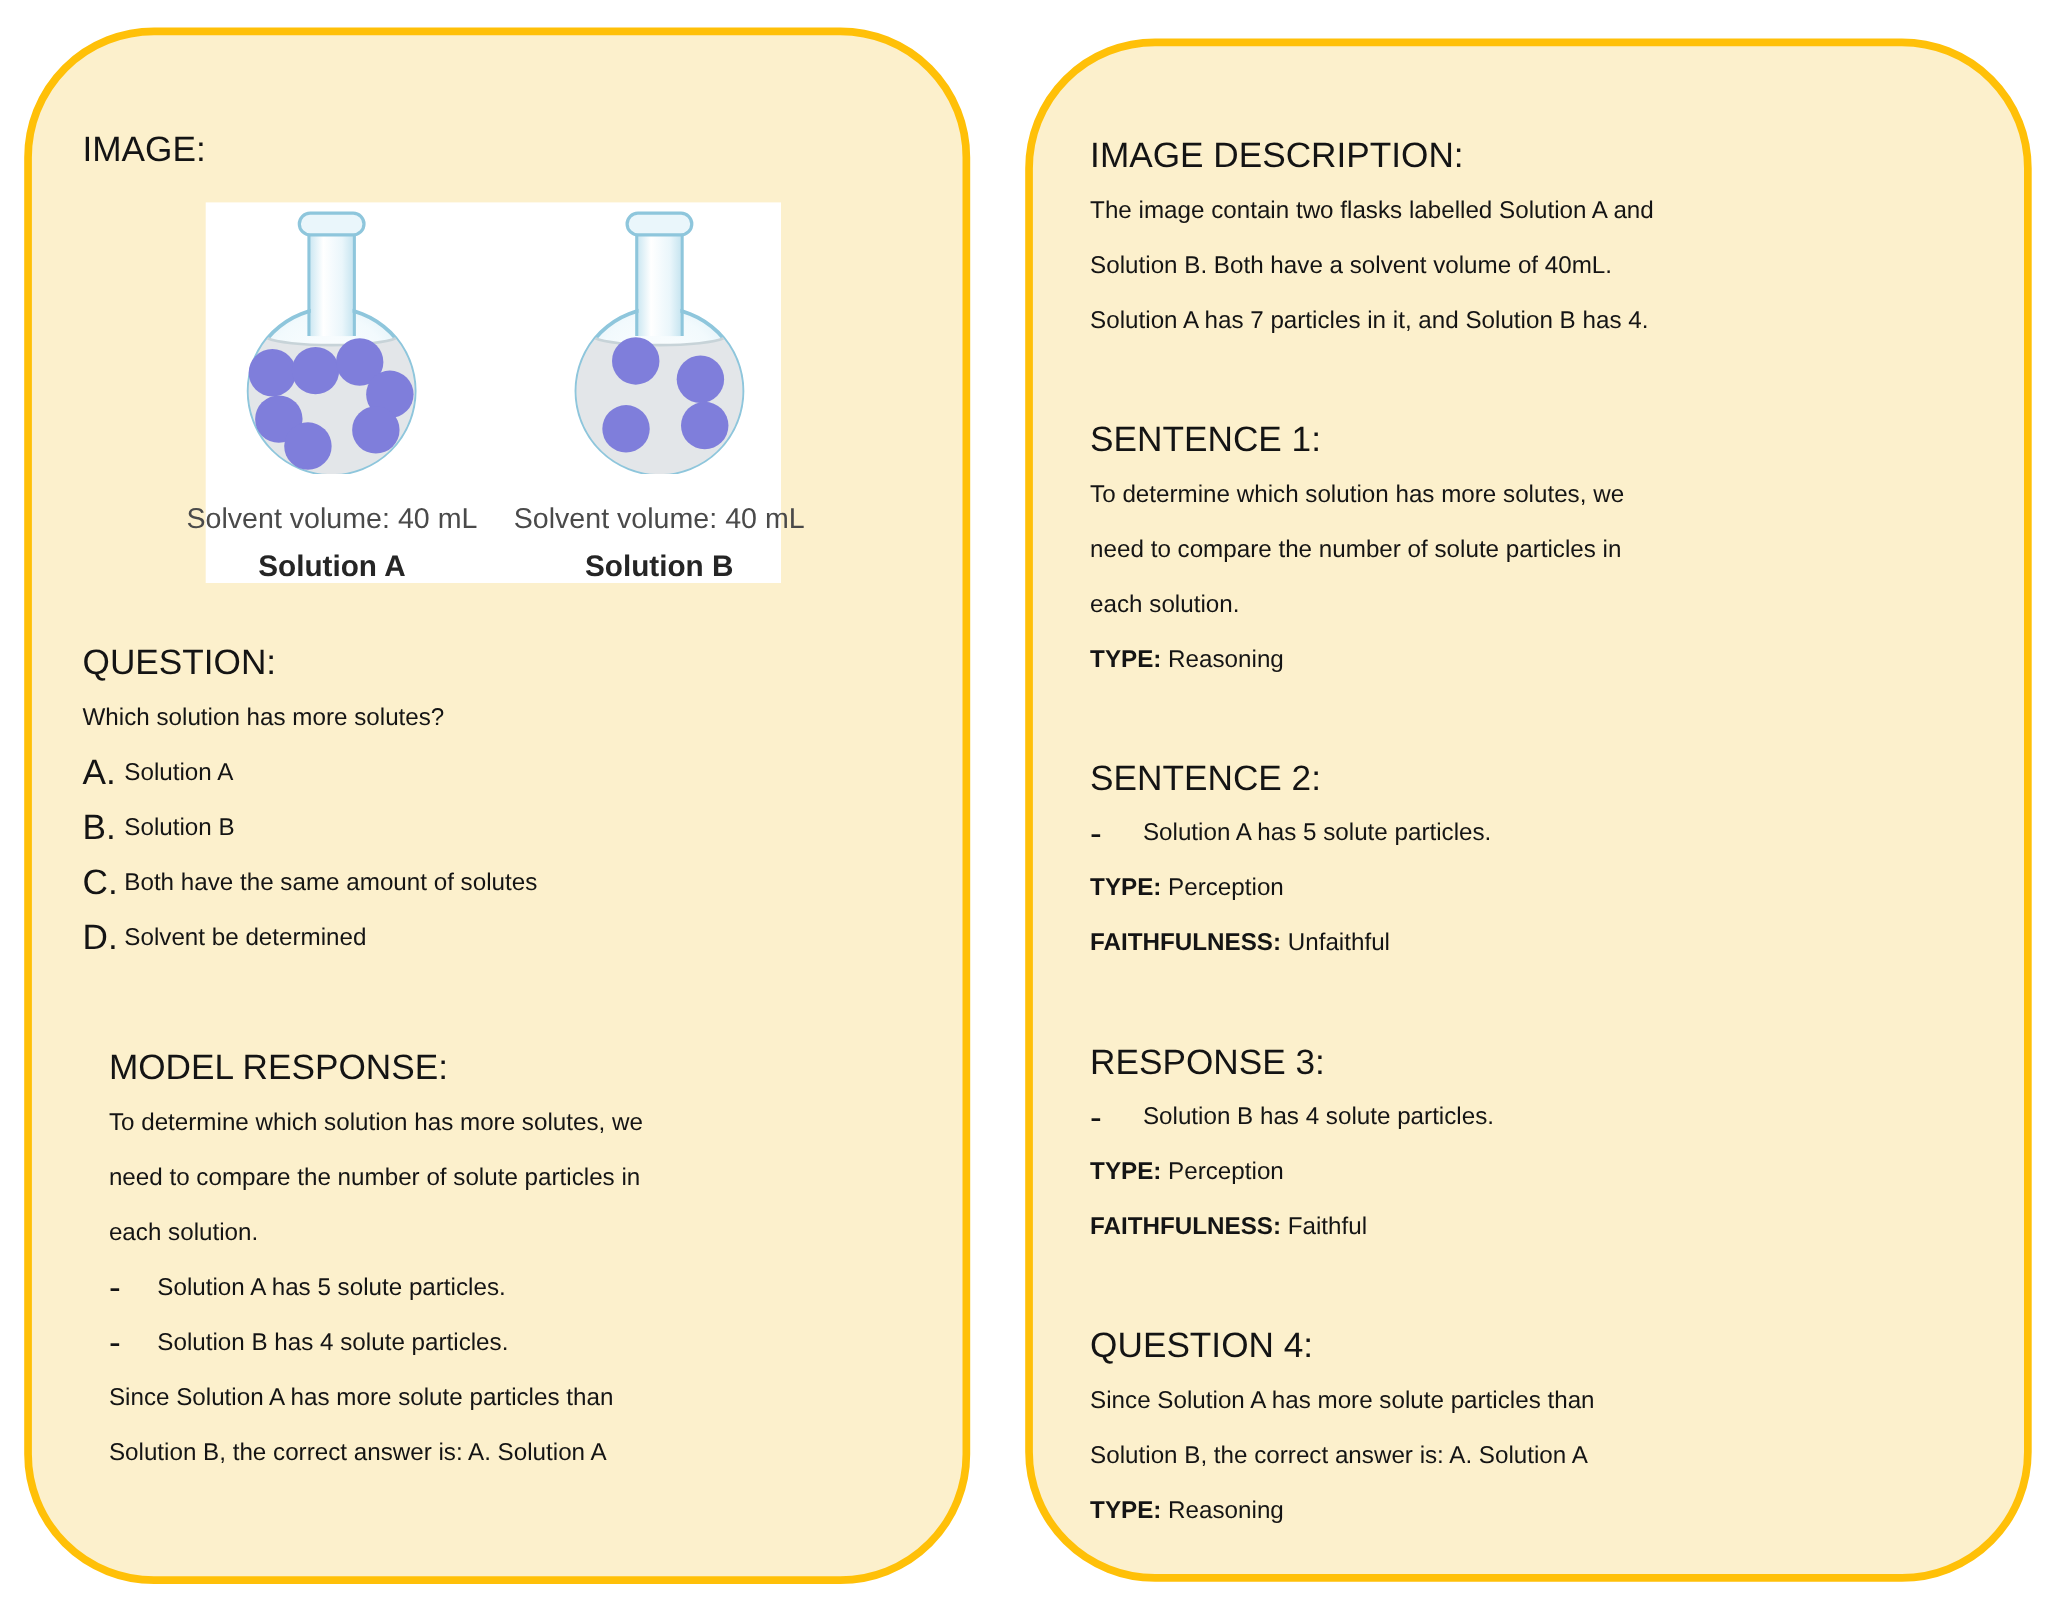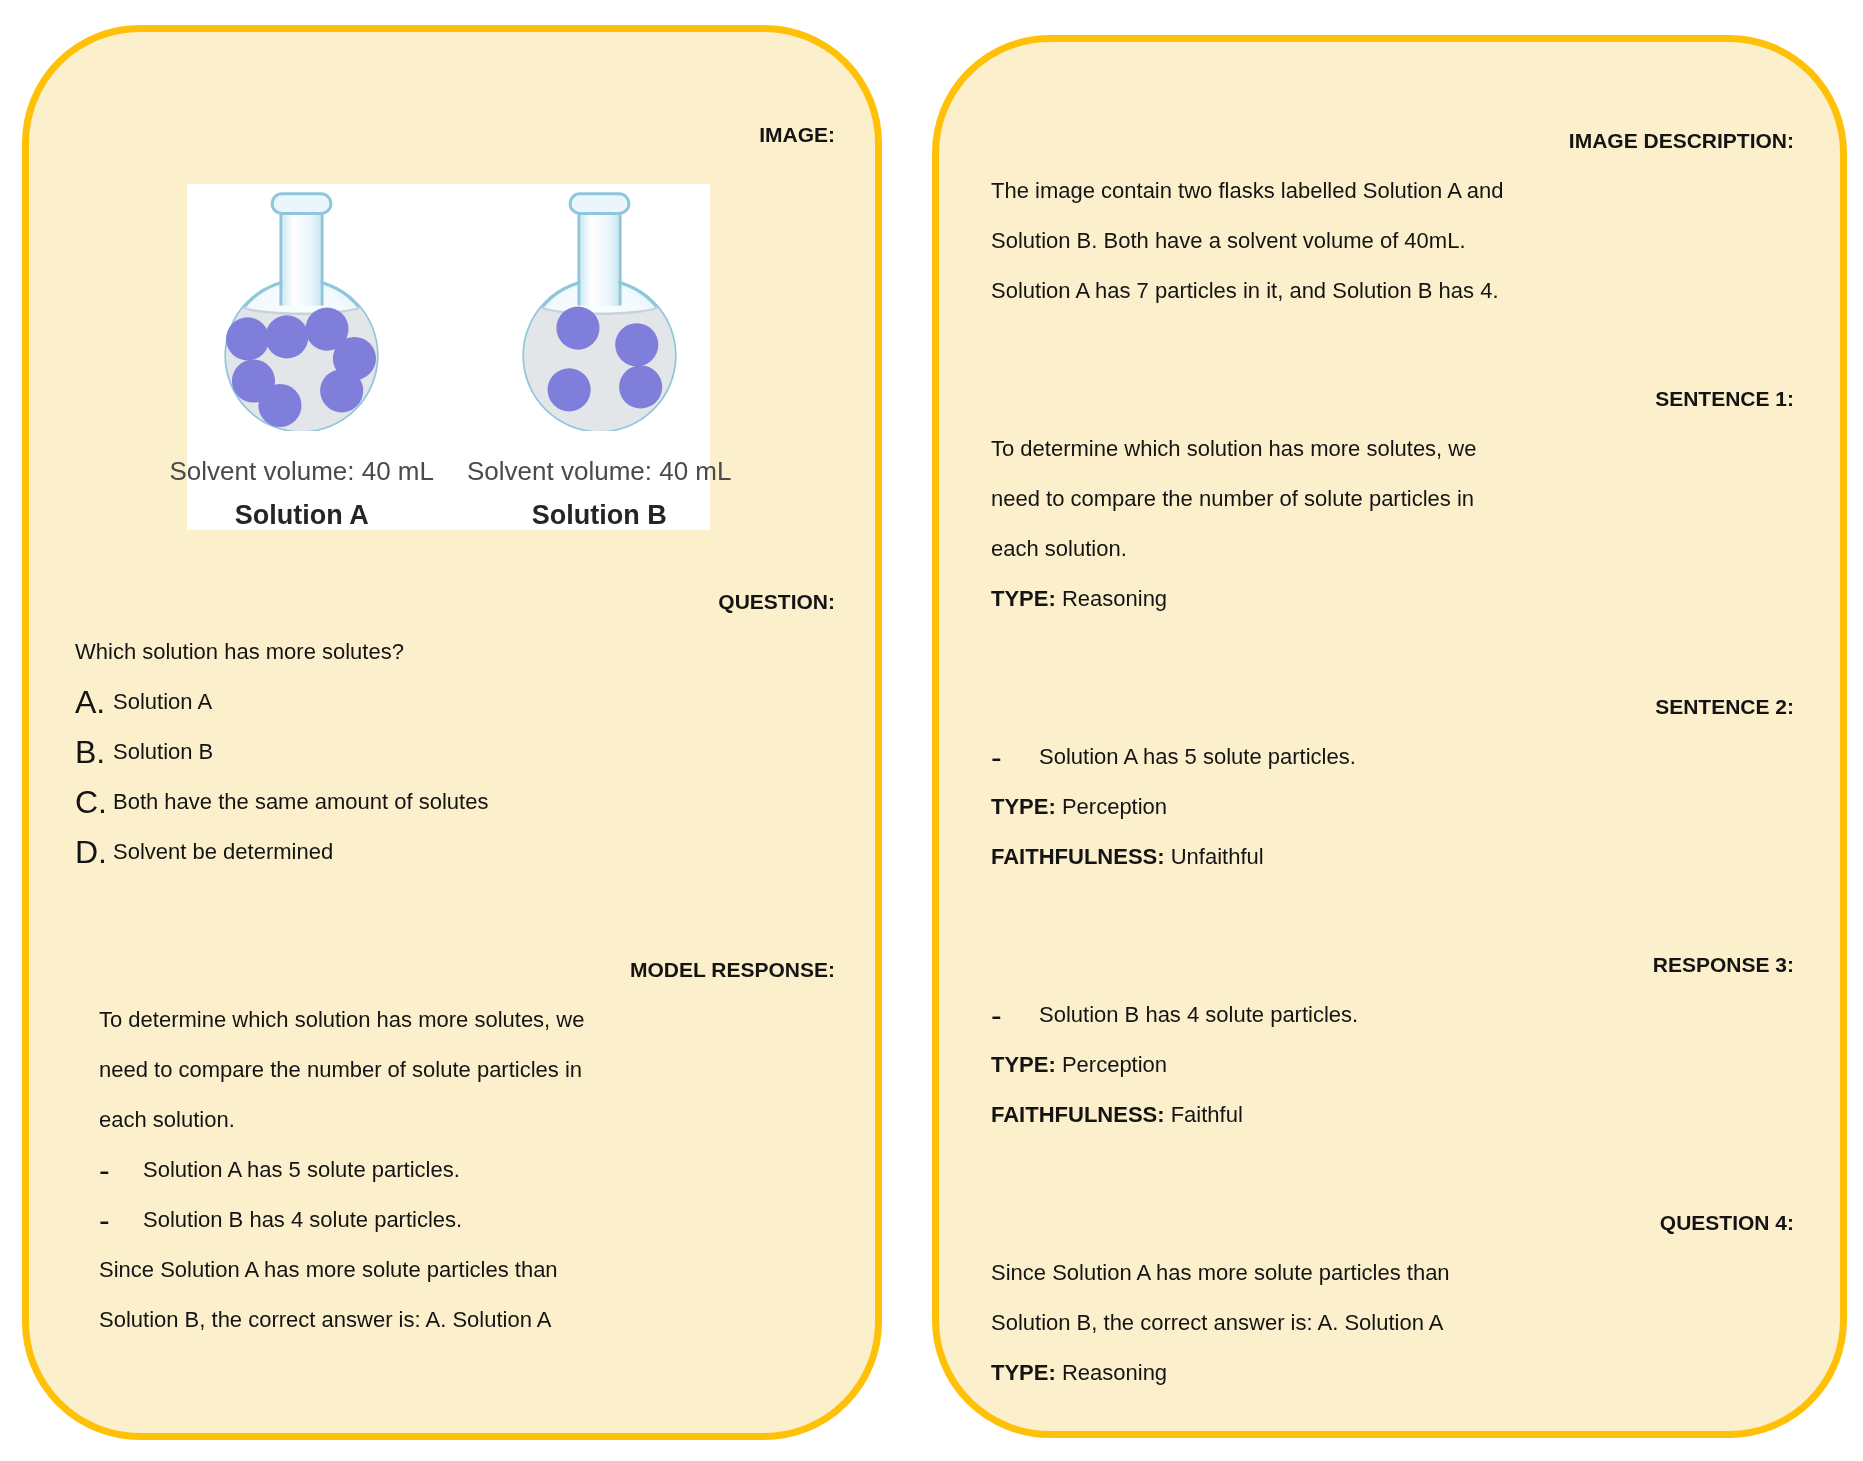--- a/index.html
+++ b/index.html
@@ -1,21 +1,21 @@
 <!DOCTYPE html>
 <html><head>
 <meta charset="utf-8">
 <style>
   html,body{margin:0;padding:0;background:#ffffff;}
   .canvas{position:relative;width:1863px;height:1461px;background:#ffffff;overflow:hidden;
           font-family:"Liberation Sans",sans-serif;color:#141414;}
   .panel{position:absolute;background:#FCF0CC;border:7px solid #FFC008;border-radius:118px;box-sizing:border-box;}
   .panel.left{left:22px;top:25px;width:860px;height:1415px;padding:78px 40px 30px 46px;}
   .panel.right{left:932px;top:35px;width:915px;height:1403px;padding:74px 46px 30px 52px;}
-  .h{font-weight:bold;font-size:21px;line-height:50px;text-align:right;}
+  .h{font-weight:normal;font-size:32px;line-height:50px;}
   .t{font-size:22px;line-height:50px;white-space:pre-line;}
   .row{display:flex;font-size:32px;line-height:50px;}
   .row .letter{width:38px;flex:none;}
   .row .dash{width:44px;flex:none;}
   .panel.right .row .dash{width:48px;}
   .bld{font-weight:bold;}
   .figure{width:523px;height:346px;background:#ffffff;margin:24px 0 0 112px;display:flex;overflow:visible;}
   .flask-col{width:50%;display:flex;flex-direction:column;align-items:center;}
   .flask-col.a{transform:translateX(-16px);}
   .flask-col.b{transform:translateX(20px);}

